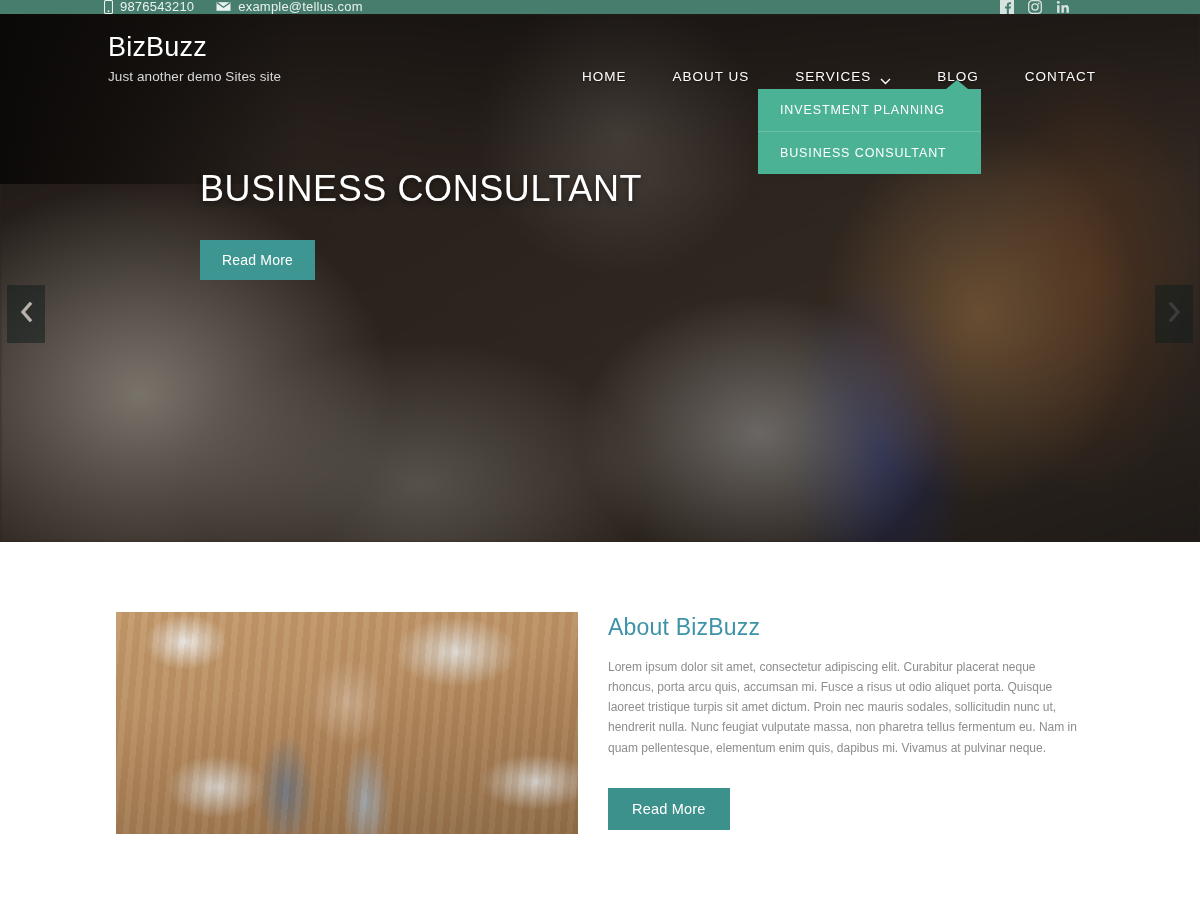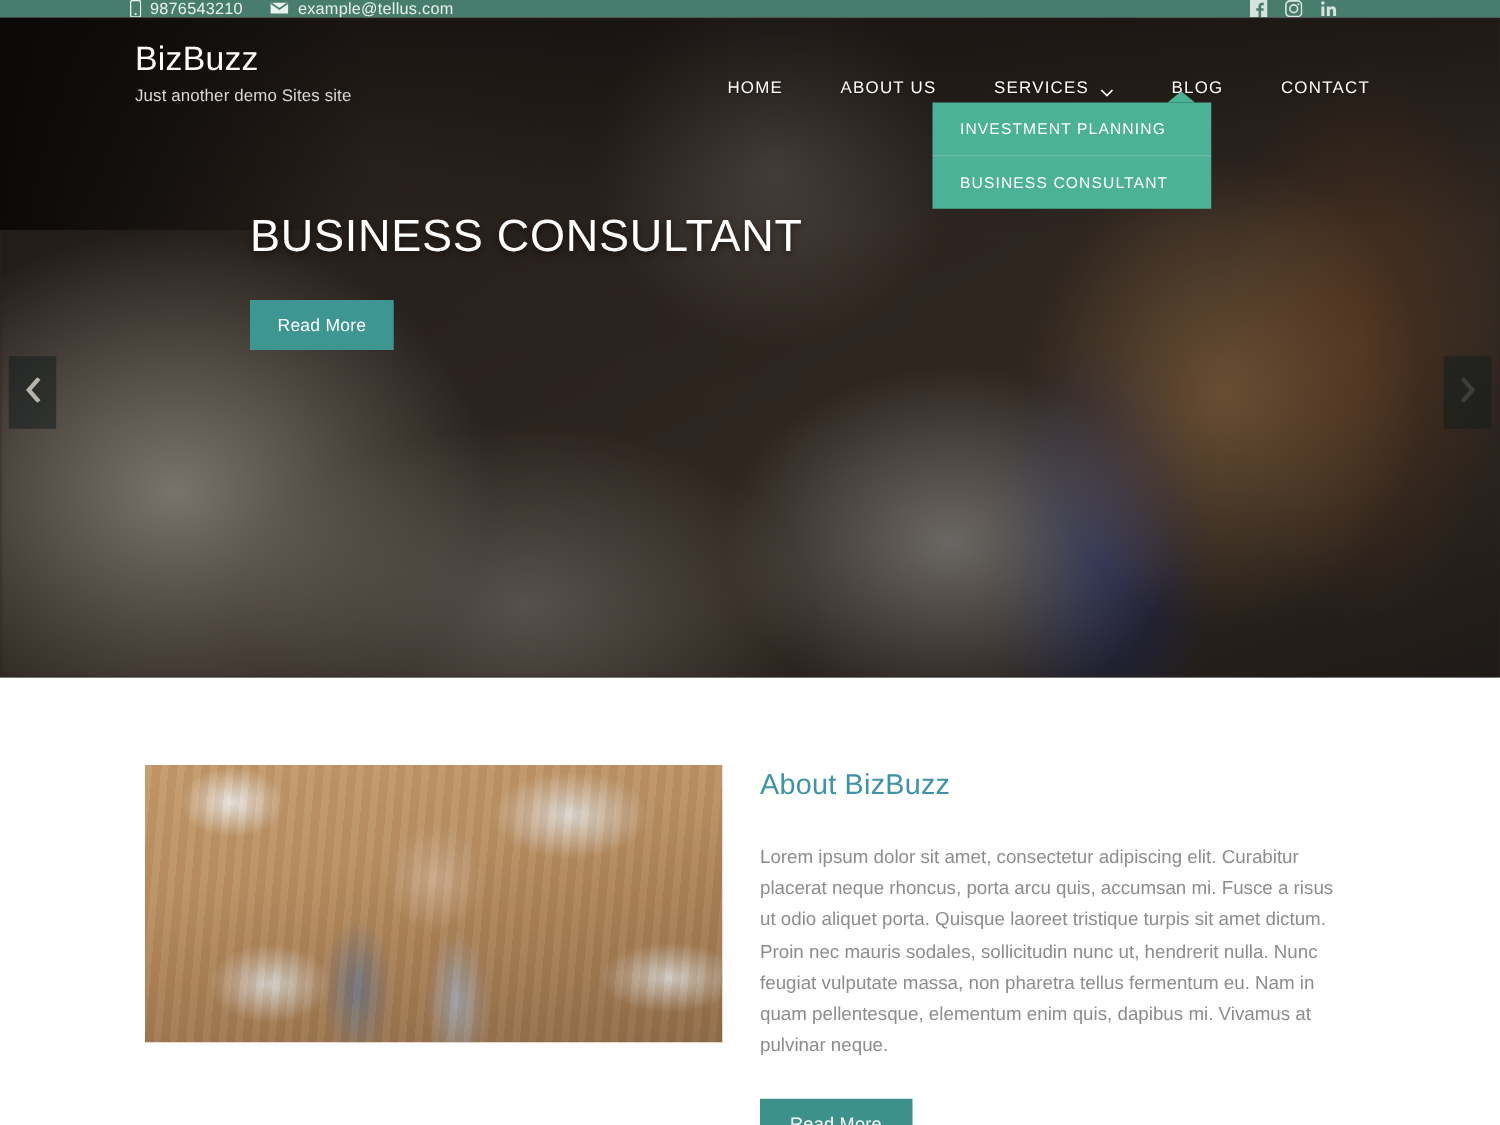--- a/index.html
+++ b/index.html
@@ -53,39 +53,39 @@
       linear-gradient(to bottom, rgba(12,10,9,.62) 0%, rgba(16,13,11,.38) 32%, rgba(14,12,10,.45) 100%);
   }
   .hero-dark-left {
     position: absolute; left: 0; top: 0; width: 300px; height: 170px;
     background: linear-gradient(to right, rgba(10,8,7,.92), rgba(10,8,7,0));
   }
 
   
   .header-row {
     position: relative; z-index: 6;
-    display: flex; align-items: center;
+    display: flex; align-items: flex-end;
     padding: 18px 104px 0 108px;
   }
   .brand-title {
     color: #ffffff; font-size: 27px; font-weight: 400; letter-spacing: .2px; line-height: 1.15;
   }
   .brand-tag { color: #d8d8d8; font-size: 13.5px; margin-top: 6px; letter-spacing: .1px; }
 
   .nav { margin-left: auto; display: flex; align-items: center; gap: 46px; padding-top: 22px; position: relative; }
   .nav-item {
     color: #ffffff; font-size: 13.5px; letter-spacing: 1px; font-weight: 400;
     text-transform: uppercase; display: flex; align-items: center; gap: 9px; cursor: pointer;
     text-shadow: 0 1px 2px rgba(0,0,0,.4);
   }
   .chev { display: inline-block; width: 11px; height: 7px; }
 
   
   .dropdown {
-    position: absolute; top: 42px; left: 164px; width: 223px;
+    position: absolute; top: 42px; left: 176px; width: 223px;
     background: #4cb295; z-index: 8;
   }
   .dropdown::before {
     content: ""; position: absolute; top: -9px; right: 13px;
     border-left: 11px solid transparent; border-right: 11px solid transparent;
     border-bottom: 9px solid #4cb295;
   }
   .dd-item {
     color: #ffffff; font-size: 12.5px; letter-spacing: .9px; text-transform: uppercase;
     padding: 14px 0 14px 22px; cursor: pointer;
@@ -138,21 +138,21 @@
       radial-gradient(ellipse 35px 80px at 250px 190px, #9aa0a6, rgba(154,160,166,0) 72%),
       linear-gradient(170deg, #c49a6c 0%, #b98f62 35%, #a87f55 62%, #8d6a47 100%);
   }
   .about-photo::after {
     content: ""; position: absolute; inset: 0;
     background:
       repeating-linear-gradient(95deg, rgba(255,255,255,.05) 0 6px, rgba(120,80,45,.07) 6px 13px);
   }
   .about-body { flex: 1; padding-top: 2px; }
   .about-title { color: #3f93a8; font-size: 23px; font-weight: 400; letter-spacing: .2px; }
-  .about-text { color: #8d8d8d; font-size: 15px; line-height: 1.68; margin-top: 32px; max-width: 470px; }
+  .about-text { color: #8d8d8d; font-size: 12px; line-height: 1.68; margin-top: 16px; max-width: 470px; }
 </style>
 </head>
 <body>
 
 <div class="topbar">
   <div class="topbar-left">
     <a class="tb-item">
       <span class="tb-icon">
         <svg width="9" height="14" viewBox="0 0 9 14">
             <rect x="0.5" y="0.5" width="8" height="13" rx="1.2" fill="none" stroke="#e9f2ee" stroke-width="1.1"></rect>

